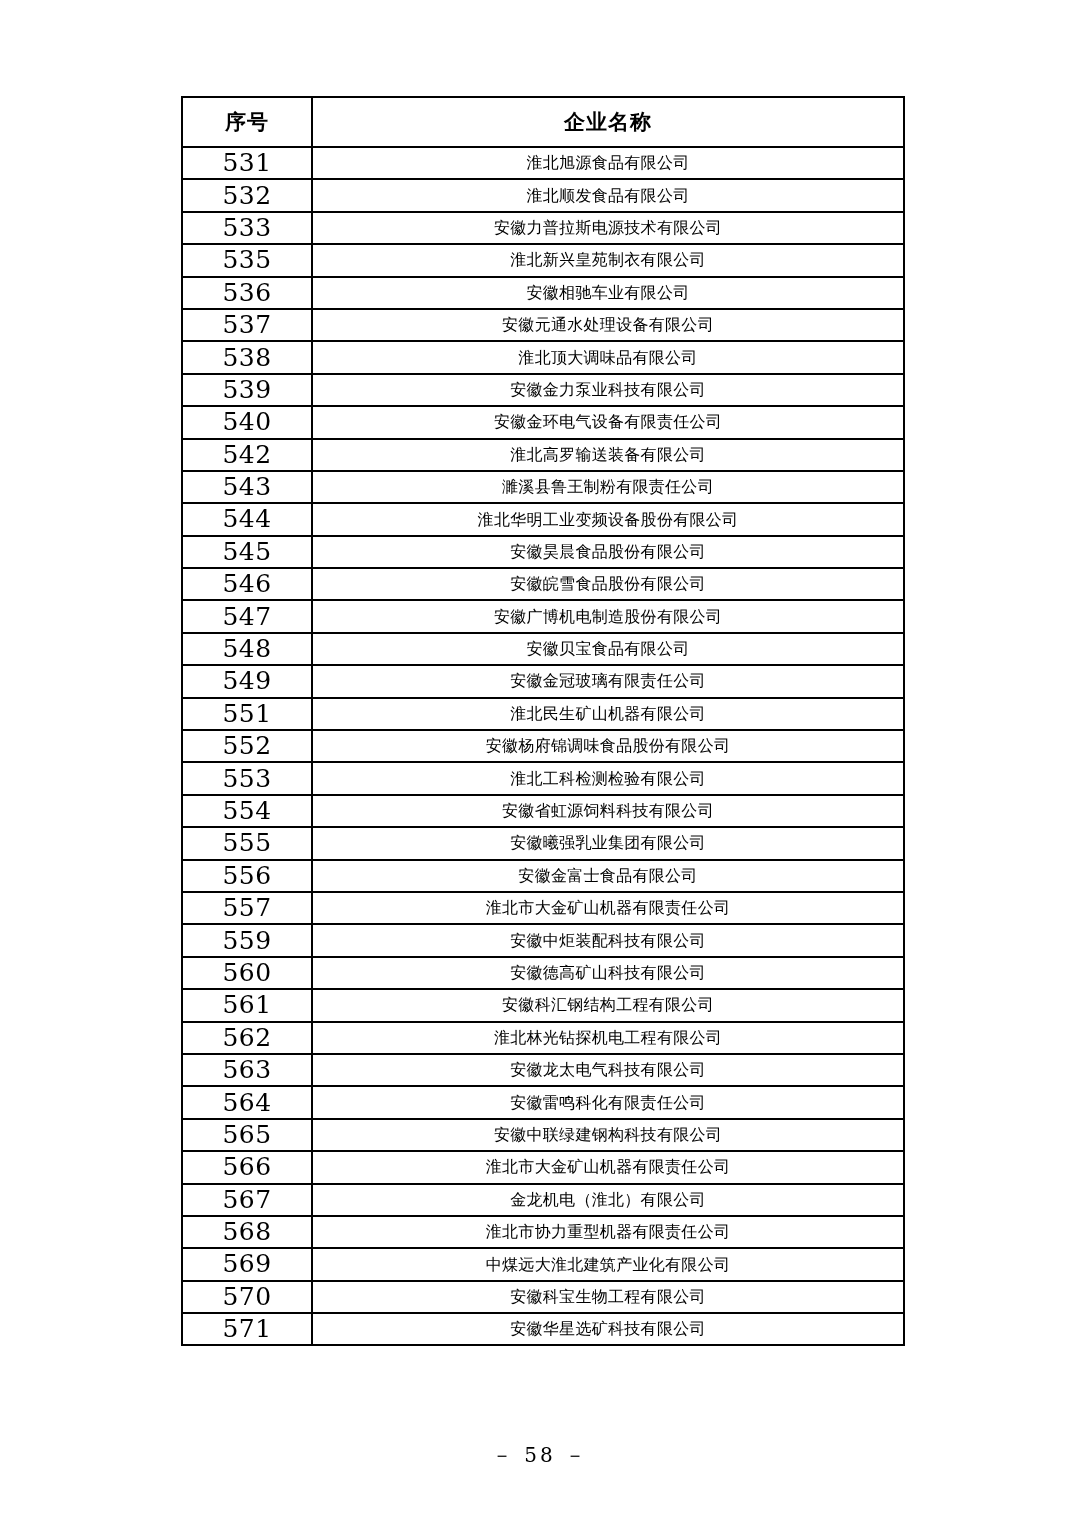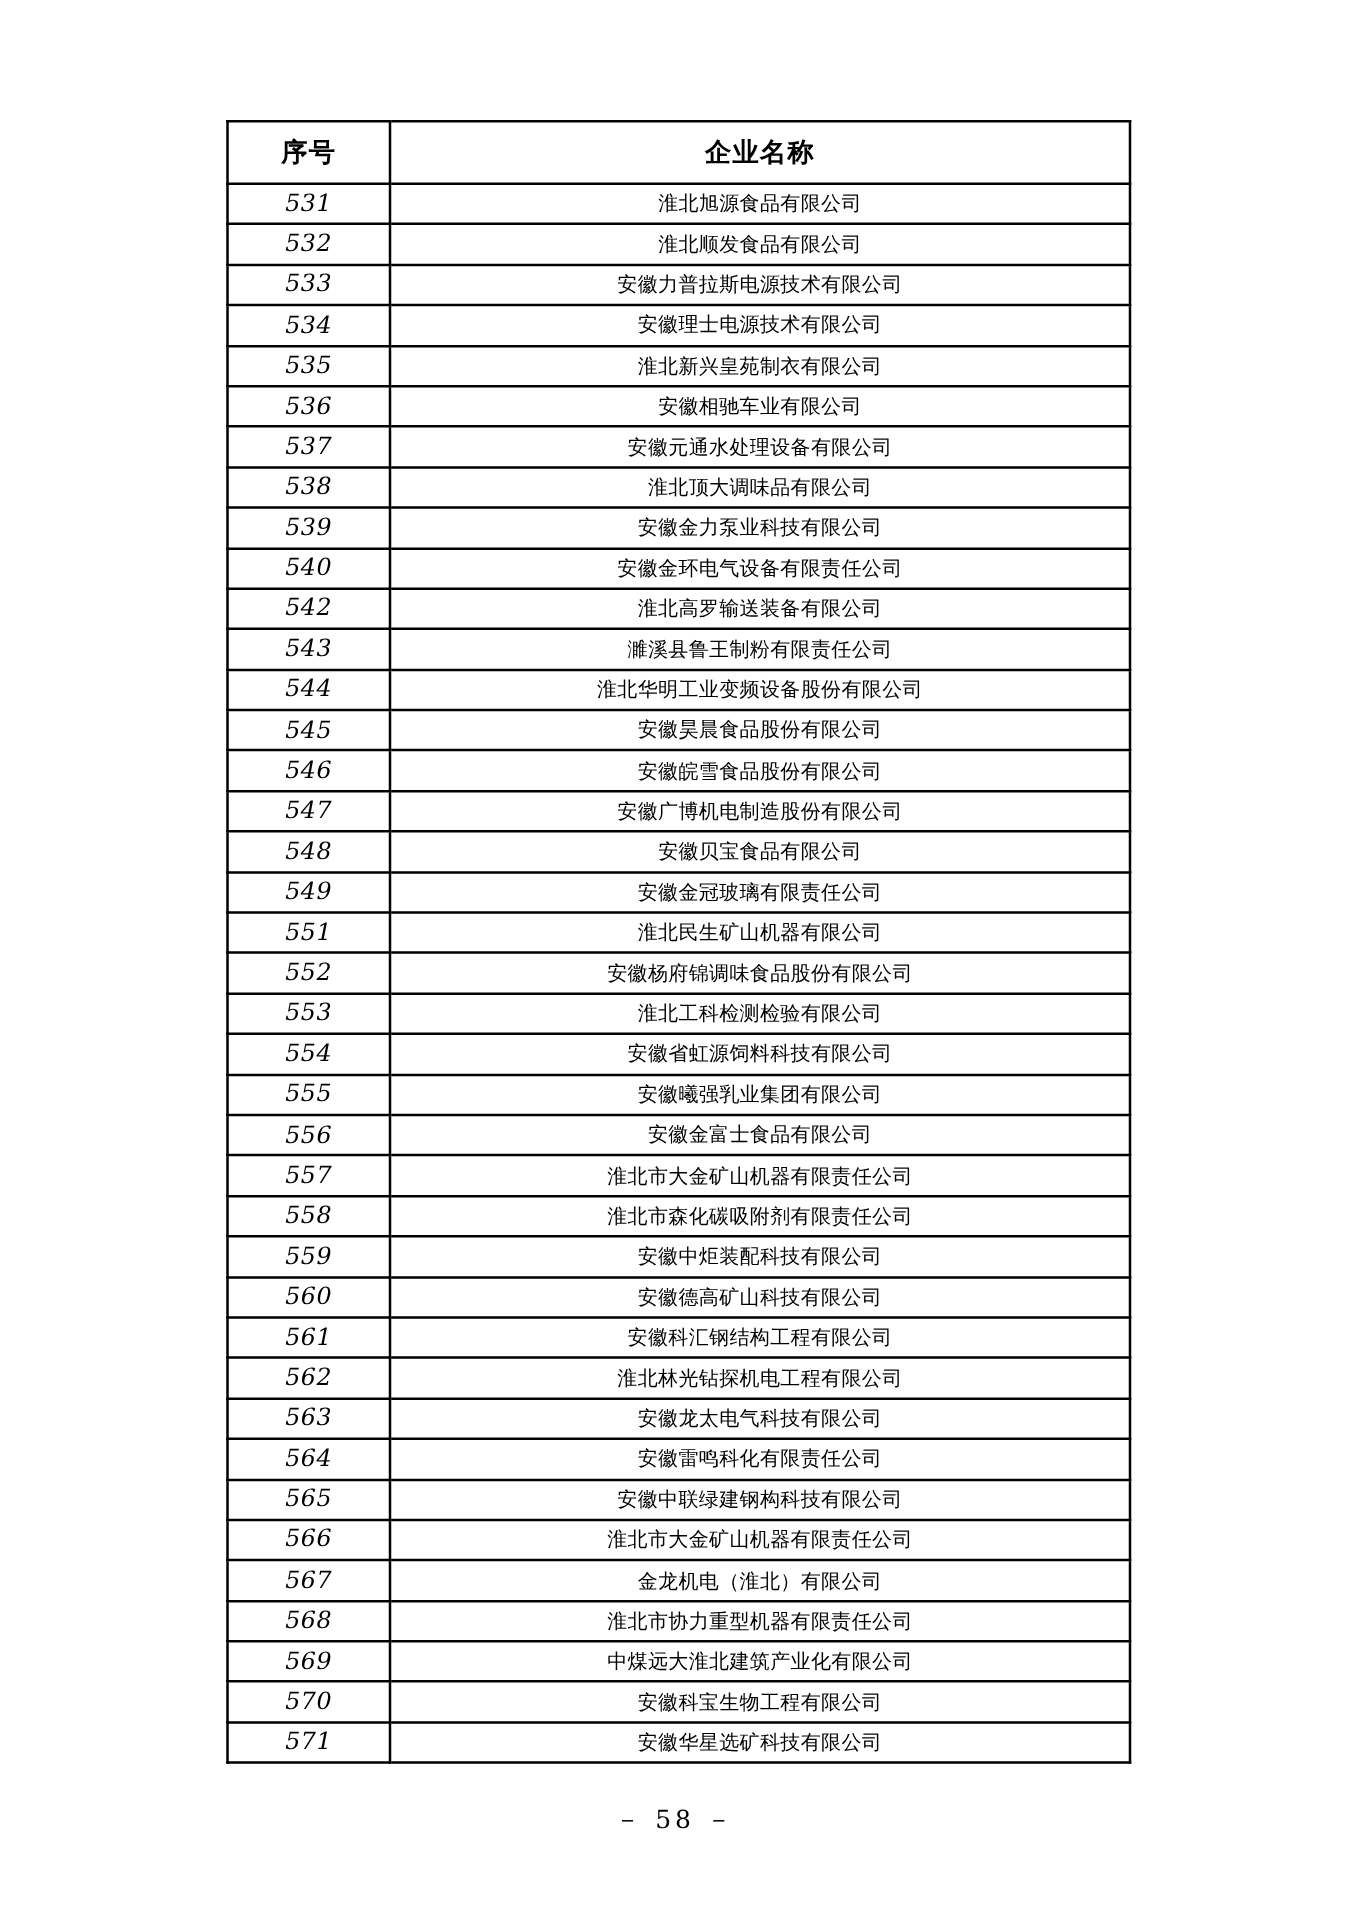--- a/index.html
+++ b/index.html
@@ -54,24 +54,23 @@
     font-weight: bold;
     font-size: 21px;
     letter-spacing: 1px;
   }
 
   table.enterprise-table tbody td {
     height: 30.4px;
   }
 
   td.seq-cell {
-    font-size: 19px;
+    font-size: 25px;
     font-family: "DejaVu Serif", "Liberation Serif", serif;
     letter-spacing: 0.5px;
-    font-style: italic;
   }
 
   td.name-cell {
     font-size: 16px;
     letter-spacing: 0.3px;
   }
 
   .page-number {
     position: absolute;
     left: 0;
@@ -106,24 +105,20 @@
           </tr>
           <tr>
             <td class="seq-cell">532</td>
             <td class="name-cell">淮北顺发食品有限公司</td>
           </tr>
           <tr>
             <td class="seq-cell">533</td>
             <td class="name-cell">安徽力普拉斯电源技术有限公司</td>
           </tr>
           <tr>
-            <td class="seq-cell">534</td>
-            <td class="name-cell">安徽理士电源技术有限公司</td>
-          </tr>
-          <tr>
             <td class="seq-cell">535</td>
             <td class="name-cell">淮北新兴皇苑制衣有限公司</td>
           </tr>
           <tr>
             <td class="seq-cell">536</td>
             <td class="name-cell">安徽相驰车业有限公司</td>
           </tr>
           <tr>
             <td class="seq-cell">537</td>
             <td class="name-cell">安徽元通水处理设备有限公司</td>
@@ -192,24 +187,20 @@
             <td class="seq-cell">555</td>
             <td class="name-cell">安徽曦强乳业集团有限公司</td>
           </tr>
           <tr>
             <td class="seq-cell">556</td>
             <td class="name-cell">安徽金富士食品有限公司</td>
           </tr>
           <tr>
             <td class="seq-cell">557</td>
             <td class="name-cell">淮北市大金矿山机器有限责任公司</td>
-          </tr>
-          <tr>
-            <td class="seq-cell">558</td>
-            <td class="name-cell">淮北市森化碳吸附剂有限责任公司</td>
           </tr>
           <tr>
             <td class="seq-cell">559</td>
             <td class="name-cell">安徽中炬装配科技有限公司</td>
           </tr>
           <tr>
             <td class="seq-cell">560</td>
             <td class="name-cell">安徽德高矿山科技有限公司</td>
           </tr>
           <tr>

